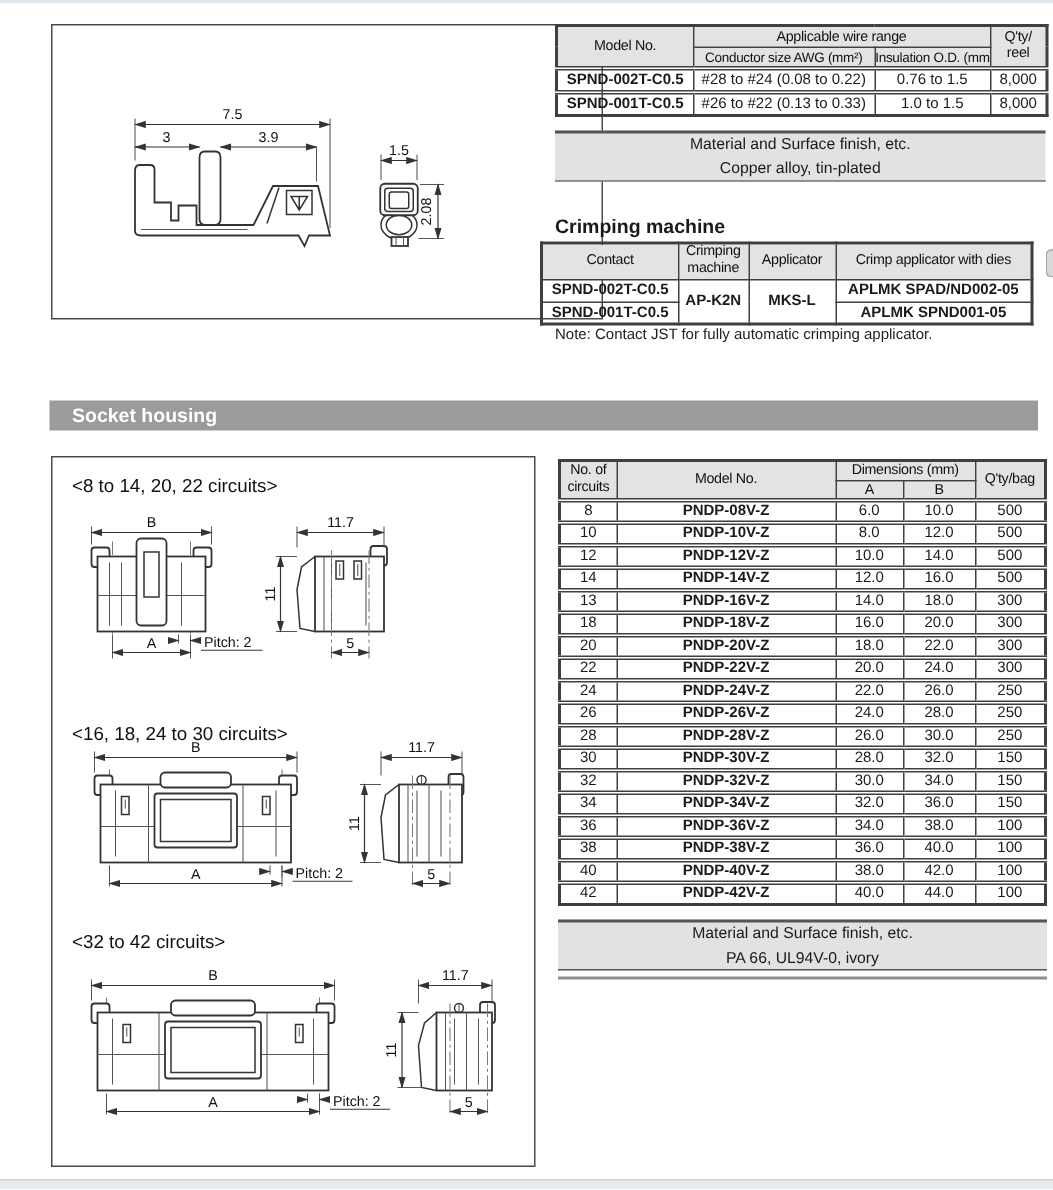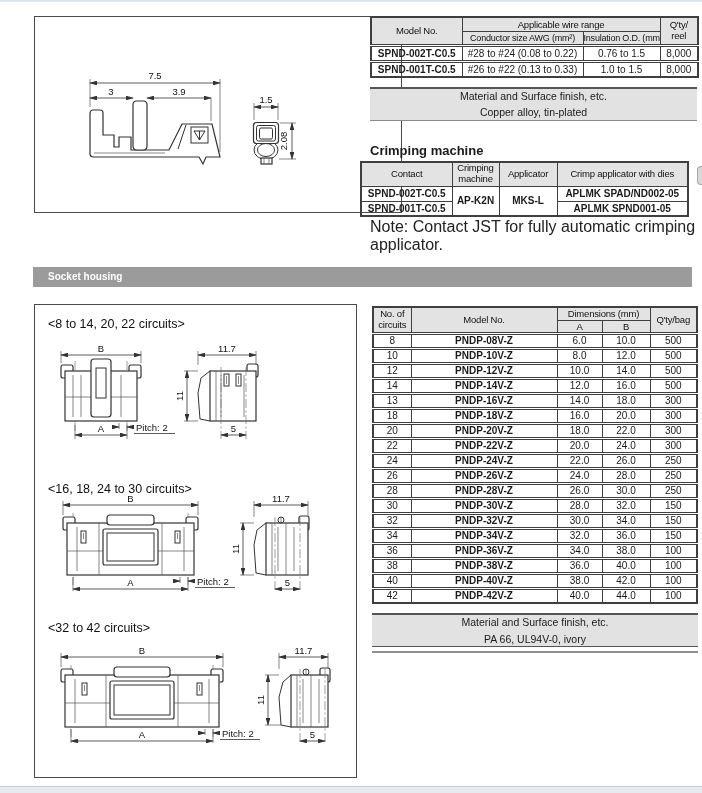--- a/index.html
+++ b/index.html
@@ -31,24 +31,24 @@
 
   .mat-bar { height:34px; background:#e2e2e2; border-top:2px solid #555; border-bottom:1px solid #555;
     text-align:center; font-size:10.5px; line-height:15px; }
   #mat-bar-1 { left:370px; top:87px; width:327px; }
   #mat-val-1 { left:370px; top:104px; width:327px; height:17px; text-align:center; font-size:10.5px; line-height:17px; border-bottom:1px solid #8a8a8a; }
 
   #crimp-title { left:370px; top:143px; font-size:13px; font-weight:bold; }
   #crimp-table { left:360px; top:161px; width:327px; }
   #crimp-table th { height:24px; white-space:normal; line-height:1.15; }
   #crimp-table td { height:15px; }
-  #crimp-note { left:370px; top:218px; font-size:16px; color:#222; }
+  #crimp-note { left:370px; top:218px; font-size:10px; color:#222; }
 
   #socket-bar { left:33px; top:267px; width:659px; height:20px; background:#9b9b9b; color:#fff;
-    font-weight:bold; font-size:10px; line-height:20px; padding-left:15px; }
+    font-weight:bold; font-size:13px; line-height:20px; padding-left:15px; }
 
   .dwg-title { left:13px; font-size:12.5px; font-weight:normal; color:#111; }
   #dwg-t1 { top:12px; } #dwg-t2 { top:164px;margin-top:13px; } #dwg-t3 { top:316px; }
   .dwg-svg { left:0; width:323px; height:130px; }
   #dwg-1 { top:30px; } #dwg-2 { top:182px; } #dwg-3 { top:334px; }
 
   #housing-table { left:372px; top:306px; width:326px; }
   #housing-table th { height:13px; }
   #housing-table td { height:12px; line-height:12px; }
 

